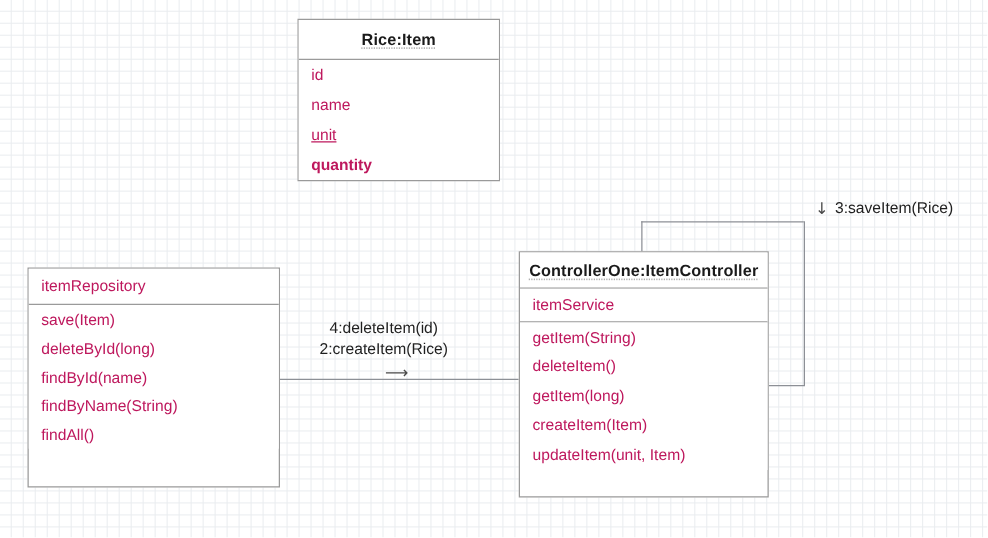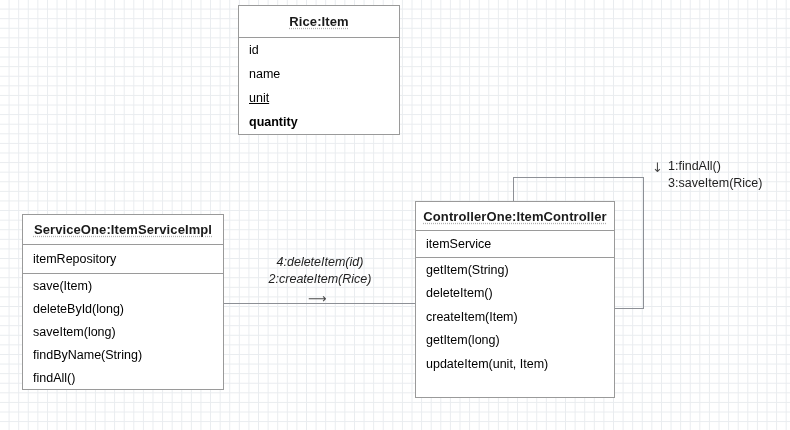--- a/index.html
+++ b/index.html
@@ -45,21 +45,21 @@
     text-decoration-color: #b0b0b0;
     text-underline-offset: 2px;
   }
   .class-box .cb-section {
     border-bottom: 1px solid #9a9a9a;
     background: #ffffff;
   }
   .class-box .cb-section.last { border-bottom: none; }
   .class-box .cb-row {
     font-size: 12.5px;
-    color: #000000;
+    color: #be185d;
     padding-left: 10px;
     display: flex;
     align-items: center;
     white-space: nowrap;
   }
 
   
   .line-h {
     position: absolute;
     height: 0;
@@ -106,61 +106,59 @@
 
   <div class="arrow-right" style="left:308px; top:292px;">⟶</div>
 
   <div class="line-v" style="left:513px; top:177px; height:35px;"></div>
   <div class="line-h" style="left:513px; top:177px; width:130px;"></div>
   <div class="line-v" style="left:643px; top:177px; height:131px;"></div>
   <div class="line-h" style="left:615px; top:308px; width:29px;"></div>
 
   <div class="arrow-down" style="left:652px; top:161px;">↓</div>
 
-  <div class="class-box" style="left:238px; top:5px; width:162px; height:130px;">
+  <div class="class-box" style="left:238px; top:15px; width:162px; height:130px;">
     <div class="cb-title" style="height:32px;">Rice:Item</div>
     <div class="cb-section last">
       <div class="cb-row" style="height:24px;">id</div>
       <div class="cb-row" style="height:24px;">name</div>
       <div class="cb-row" style="height:24px;text-decoration:underline;">unit</div>
       <div class="cb-row" style="height:24px;font-weight:bold;">quantity</div>
     </div>
   </div>
 
   <div class="class-box" style="left:22px; top:214px; width:202px; height:176px;">
-    <div class="cb-title" style="height:30px;">ServiceOne:ItemServiceImpl</div>
     <div class="cb-section">
       <div class="cb-row" style="height:28px;">itemRepository</div>
     </div>
     <div class="cb-section last">
       <div class="cb-row" style="height:23px;">save(Item)</div>
       <div class="cb-row" style="height:23px;">deleteById(long)</div>
-      <div class="cb-row" style="height:23px;">saveItem(long)</div>
+      <div class="cb-row" style="height:23px;">findById(name)</div>
       <div class="cb-row" style="height:23px;">findByName(String)</div>
       <div class="cb-row" style="height:23px;">findAll()</div>
     </div>
   </div>
 
   <div class="class-box" style="left:415px; top:201px; width:200px; height:197px;">
     <div class="cb-title" style="height:29px;">ControllerOne:ItemController</div>
     <div class="cb-section">
       <div class="cb-row" style="height:26px;">itemService</div>
     </div>
     <div class="cb-section last">
       <div class="cb-row" style="height:23.5px;">getItem(String)</div>
       <div class="cb-row" style="height:23.5px;">deleteItem()</div>
+      <div class="cb-row" style="height:23.5px;">getItem(long)</div>
       <div class="cb-row" style="height:23.5px;">createItem(Item)</div>
-      <div class="cb-row" style="height:23.5px;">getItem(long)</div>
       <div class="cb-row" style="height:23.5px;">updateItem(unit, Item)</div>
     </div>
   </div>
 
-  <div class="label-block center" style="left:250px; top:254px; width:140px;font-style:italic;">
+  <div class="label-block center" style="left:237px; top:254px; width:140px;">
     <div>4:deleteItem(id)</div>
     <div>2:createItem(Rice)</div>
   </div>
 
   <div class="label-block left" style="left:668px; top:158px; width:120px;">
-    <div>1:findAll()</div>
     <div>3:saveItem(Rice)</div>
   </div>
 
 </div>
 
 </body></html>

